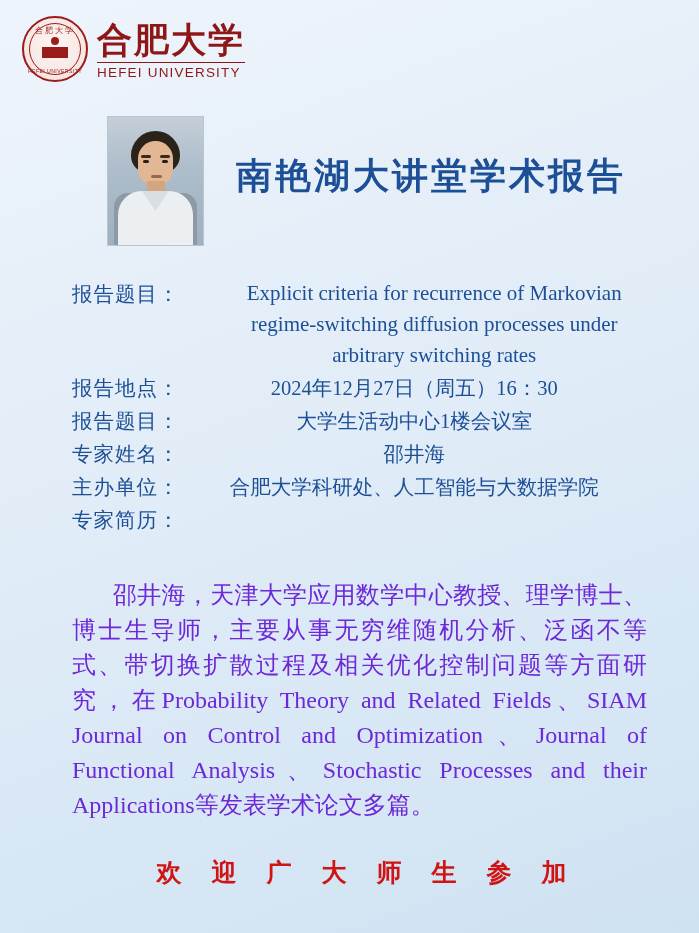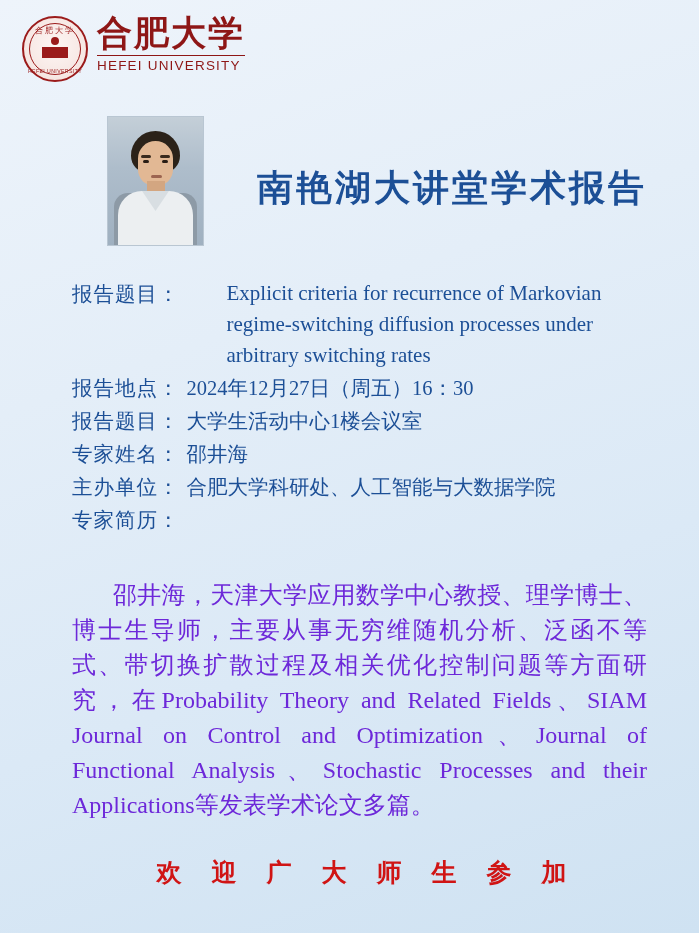--- a/index.html
+++ b/index.html
@@ -20,21 +20,21 @@
     height: 933px;
     box-sizing: border-box;
   }
 
   
   .logo-row {
     position: absolute;
     left: 22px;
     top: 16px;
     display: flex;
-    align-items: flex-start;
+    align-items: flex-end;
   }
   .logo-seal {
     width: 66px;
     height: 66px;
     border-radius: 50%;
     border: 2px solid #9b1b1b;
     box-sizing: border-box;
     position: relative;
     background: radial-gradient(circle at 50% 45%, #fdf6f4 0%, #f6e6e2 70%, #f0dcd6 100%);
     flex: 0 0 auto;
@@ -194,40 +194,40 @@
     position: absolute;
     top: 76px;
     width: 26px; height: 52px;
     background: #8d9aa6;
   }
   .portrait .jacket-l { left: 6px; border-radius: 14px 0 0 0; }
   .portrait .jacket-r { left: 63px; border-radius: 0 14px 0 0; }
 
   .main-title {
     position: absolute;
-    left: 257px;
+    left: 236px;
     top: 42px;
     font-size: 36px;
     letter-spacing: 3px;
     color: #1c4f96;
     font-family: "Liberation Serif", serif;
     font-weight: bold;
     white-space: nowrap;
-    margin-top: 12px;
   }
 
   
   .info {
     position: absolute;
     left: 72px;
     top: 278px;
     width: 570px;
     color: #1c4f96;
     font-size: 20.5px;
     line-height: 32px;
+    text-align: center;
   }
   .info-row {
     display: flex;
     align-items: flex-start;
     margin-bottom: 1px;
   }
   .info-label {
     flex: 0 0 auto;
     letter-spacing: 1px;
     white-space: nowrap;

